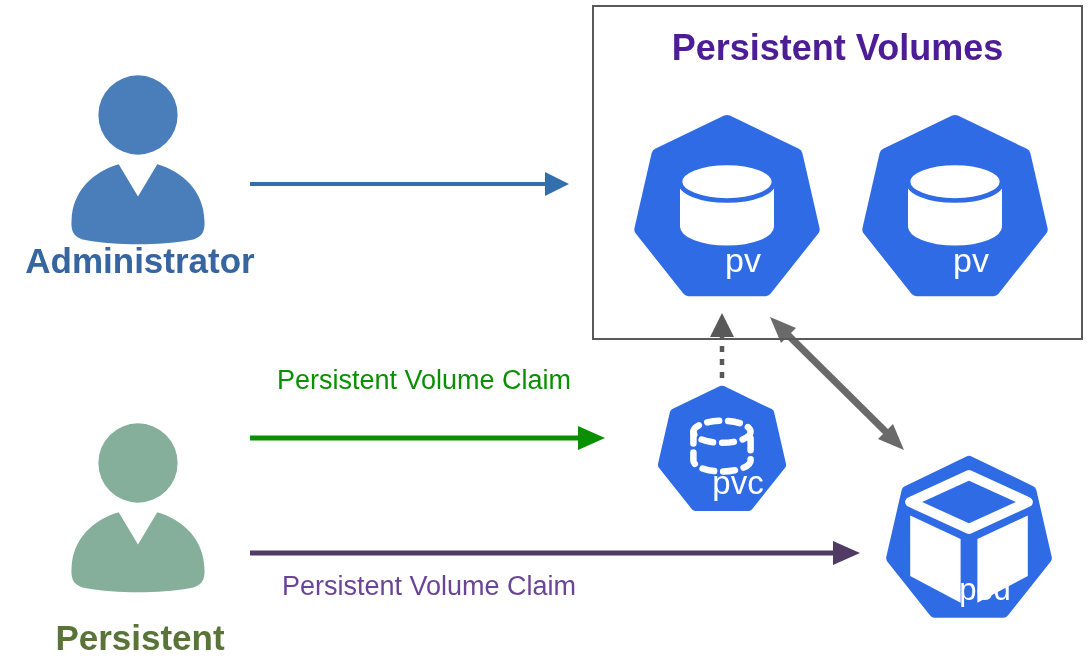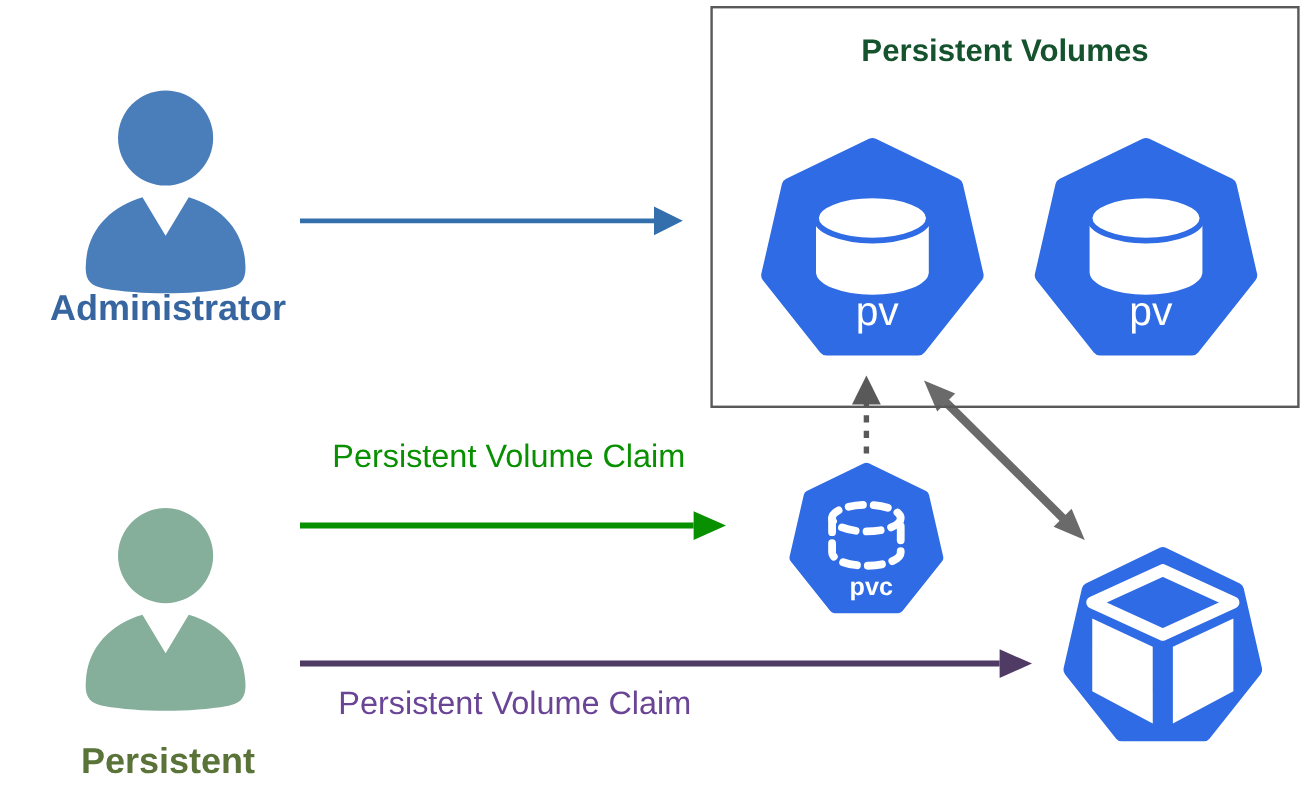--- a/index.html
+++ b/index.html
@@ -2,40 +2,40 @@
 <html><head>
 <meta charset="utf-8">
 <style>
   html,body{margin:0;padding:0;background:#ffffff;}
   body{font-family:"Liberation Sans", sans-serif;}
   .canvas{position:relative;width:1090px;height:670px;background:#ffffff;overflow:hidden;}
   .abs{position:absolute;}
   svg{display:block;}
 
   
-  .actor-label{font-weight:bold;font-size:30px;text-align:center;}
+  .actor-label{font-weight:bold;font-size:35px;text-align:center;}
   .admin-label{color:#36659F;}
   .dev-label{color:#5A7338;}
 
   
   .pv-box{border:2px solid #595959;background:transparent;}
-  .pv-box-title{margin-top:20px;text-align:center;font-weight:bold;font-size:26px;color:#14532d;}
+  .pv-box-title{margin-top:20px;text-align:center;font-weight:bold;font-size:36px;color:#4c1d95;}
 
   
   .arrow-label{font-size:27px;line-height:36px;text-align:center;white-space:nowrap;}
   .create-label{color:#336FAD;}
   .claim-label{color:#089000;}
   .use-label{color:#6A4596;}
 
   
   .hepta-node{position:absolute;}
   .hepta-node svg{width:100%;height:100%;}
-  .node-label{position:absolute;left:4px;width:100%;text-align:center;color:#ffffff;}
+  .node-label{position:absolute;left:16px;width:100%;text-align:center;color:#ffffff;}
   .pv-label{bottom:22px;font-size:34px;}
-  .pvc-label{bottom:13px;font-size:21px;font-weight:bold;}
+  .pvc-label{bottom:13px;font-size:33px;}
   .pod-label{bottom:17px;font-size:31px;}
 
   .connector-layer{left:0;top:0;pointer-events:none;}
 </style>
 </head>
 <body>
 
 <div class="canvas">
 
   <svg class="abs connector-layer" width="1090" height="670" viewBox="0 0 1090 670">
@@ -127,20 +127,21 @@
     <svg viewBox="0 0 100 100">
       <g>
         <polygon points="50,4 86.7,21.7 95.8,61.4 70.4,93.4 29.6,93.4 4.2,61.4 13.3,21.7" fill="#2F6BE5" stroke="#2F6BE5" stroke-width="7" stroke-linejoin="round"></polygon>
       </g>
       <g>
         <polygon points="50,12 85,28 50,44 15,28" fill="none" stroke="#ffffff" stroke-width="6" stroke-linejoin="round"></polygon>
         <polygon points="15,36 45,50 45,88 15,72" fill="#ffffff"></polygon>
         <polygon points="85,36 55,50 55,88 85,72" fill="#ffffff"></polygon>
       </g>
     </svg>
+    <div class="node-label pod-label">pod</div>
   </div>
 
   <div class="abs arrow-label use-label" style="left:240px;top:568px;width:378px;">
     <div>Persistent Volume Claim</div>
   </div>
 
   <div class="abs" style="left:63px;top:418px;width:150px;height:168px;">
     <svg viewBox="0 0 140 165">
       <circle cx="70" cy="42" r="37" fill="#85AE9B"></circle>
       <path d="M52,88 C28,95 9,113 8,140 C7,152 11,157 22,159 C50,164 90,164 118,159 C129,157 133,152 132,140 C131,113 112,95 88,88 L70,118 Z" fill="#85AE9B"></path>

